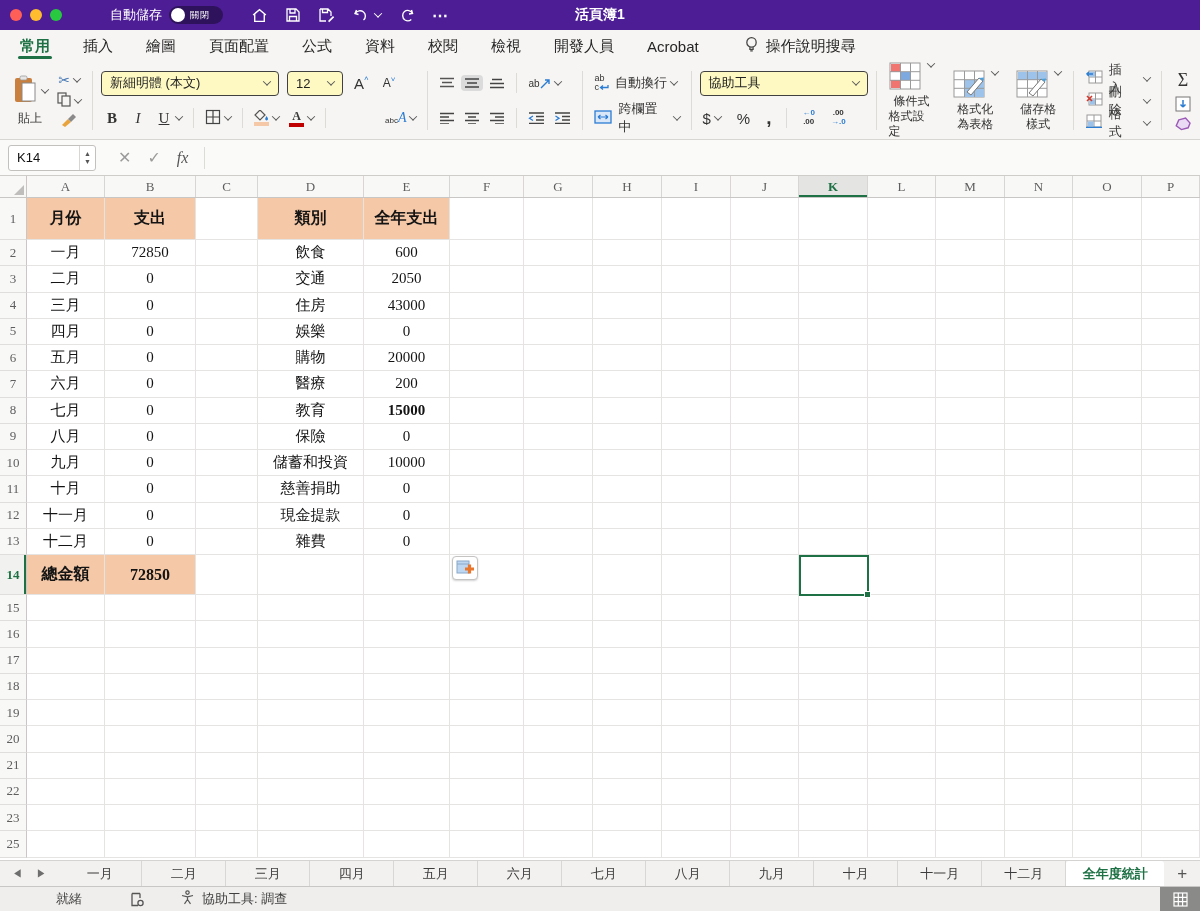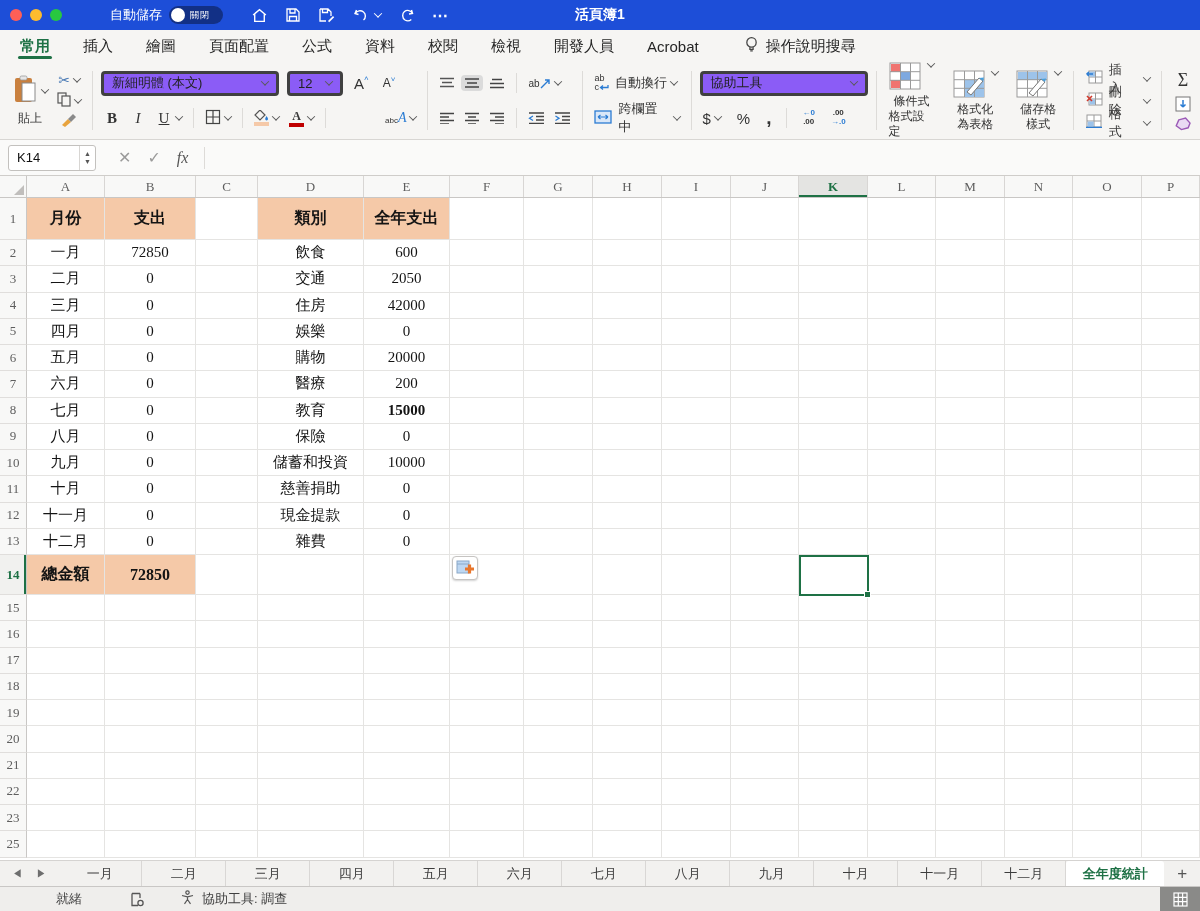--- a/index.html
+++ b/index.html
@@ -1,20 +1,20 @@
 <!DOCTYPE html>
 <html lang="zh-Hant"><head>
 <meta charset="utf-8">
 <style>
   * { box-sizing: border-box; margin: 0; padding: 0; }
   html,body { width:1200px; height:911px; overflow:hidden; }
   body { font-family:"Liberation Sans", sans-serif; background:#fff; font-size:13px; color:#333; }
 
   
-  .titlebar { position:relative; height:30px; background:#1d4ed8; display:flex; align-items:center; color:#fff; }
+  .titlebar { position:relative; height:30px; background:#4c1d95; display:flex; align-items:center; color:#fff; }
   .lights { display:flex; gap:8px; margin-left:10px; }
   .light { width:12px; height:12px; border-radius:50%; }
   .light.red { background:#FF5F57; } .light.yellow { background:#FEBC2E; } .light.green { background:#28C840; }
   .autosave { margin-left:48px; font-size:13px; display:flex; align-items:center; gap:7px; }
   .toggle { width:54px; height:18px; border-radius:9px; background:rgba(0,0,0,.38); display:flex; align-items:center; padding:2px; }
   .knob { width:14px; height:14px; border-radius:50%; background:#fff; }
   .toggle-label { font-size:9px; color:#fff; margin-left:5px; letter-spacing:1px; }
   .qat { display:flex; align-items:center; gap:17px; margin-left:28px; }
   .qat svg { display:block; }
   .qat .undo-group { display:flex; align-items:center; gap:2px; }
@@ -28,21 +28,21 @@
   .helpwrap { display:flex; align-items:center; gap:7px; margin-left:14px; font-size:15px; color:#262626; }
 
   
   .ribbon { height:78px; background:#F6F5F3; border-bottom:1px solid #D8D6D3; display:flex; align-items:stretch; padding:5px 6px 5px 10px; }
   .vsep { width:1px; background:#DDDBD8; margin:4px 8px; }
   .rgroup { display:flex; flex-direction:column; justify-content:space-between; padding:2px 0; }
   .rrow { display:flex; align-items:center; gap:8px; height:28px; }
   .rbtn { display:flex; align-items:center; justify-content:center; color:#3b3b3b; border-radius:4px; padding:2px 3px; }
   .rbtn.selected { background:#DBDBDB; }
   .chev { display:inline-block; width:6px; height:6px; border-right:1.4px solid #5a5a5a; border-bottom:1.4px solid #5a5a5a; transform:rotate(45deg) translate(-1px,-1px); margin-left:4px; }
-  .combo { background:#8b5cf6; border:3px solid #404040; border-radius:4px; height:25px; display:flex; align-items:center; padding:0 8px; font-size:13px; color:#222; justify-content:space-between; }
+  .combo { background:#fef9c3; border:1px solid #404040; border-radius:4px; height:25px; display:flex; align-items:center; padding:0 8px; font-size:13px; color:#222; justify-content:space-between; }
   .paste-group { display:flex; gap:4px; }
   .paste-btn { display:flex; flex-direction:column; align-items:center; justify-content:center; font-size:12px; color:#333; gap:2px; padding:0 2px; }
   .clip-col { display:flex; flex-direction:column; justify-content:space-between; padding:2px 0; }
   .clip-col .rbtn { height:21px; }
   .biu { font-family:"Liberation Serif", serif; font-size:15px; color:#333; width:16px; text-align:center; }
   .bars { display:block; }
   .fmt-icon { display:flex; flex-direction:column; align-items:center; line-height:1; }
   .fmt-icon .top { font-size:12px; font-weight:bold; }
   .fmt-icon .bar { width:15px; height:4px; margin-top:1px; }
   .dec-icon { display:flex; flex-direction:column; align-items:center; font-size:8px; line-height:1.1; color:#333; font-weight:bold; }
@@ -593,21 +593,21 @@
         <div class="cell" style="width: 68px; flex: 0 0 68px;"></div>
         <div class="cell" style="width: 69px; flex: 0 0 69px;"></div>
         <div class="cell" style="width: 58px; flex: 0 0 58px;"></div>
       </div>
       <div class="grid-row" style="height: 26.25px;">
         <div class="rowhdr">4</div>
         <div class="cell" style="width: 78px; flex: 0 0 78px;">三月</div>
         <div class="cell" style="width: 91px; flex: 0 0 91px;">0</div>
         <div class="cell" style="width: 62px; flex: 0 0 62px;"></div>
         <div class="cell" style="width: 106px; flex: 0 0 106px;">住房</div>
-        <div class="cell" style="width: 86px; flex: 0 0 86px;">42000</div>
+        <div class="cell" style="width: 86px; flex: 0 0 86px;">43000</div>
         <div class="cell" style="width: 74px; flex: 0 0 74px;"></div>
         <div class="cell" style="width: 69px; flex: 0 0 69px;"></div>
         <div class="cell" style="width: 69px; flex: 0 0 69px;"></div>
         <div class="cell" style="width: 69px; flex: 0 0 69px;"></div>
         <div class="cell" style="width: 68px; flex: 0 0 68px;"></div>
         <div class="cell" style="width: 69px; flex: 0 0 69px;"></div>
         <div class="cell" style="width: 68px; flex: 0 0 68px;"></div>
         <div class="cell" style="width: 69px; flex: 0 0 69px;"></div>
         <div class="cell" style="width: 68px; flex: 0 0 68px;"></div>
         <div class="cell" style="width: 69px; flex: 0 0 69px;"></div>

